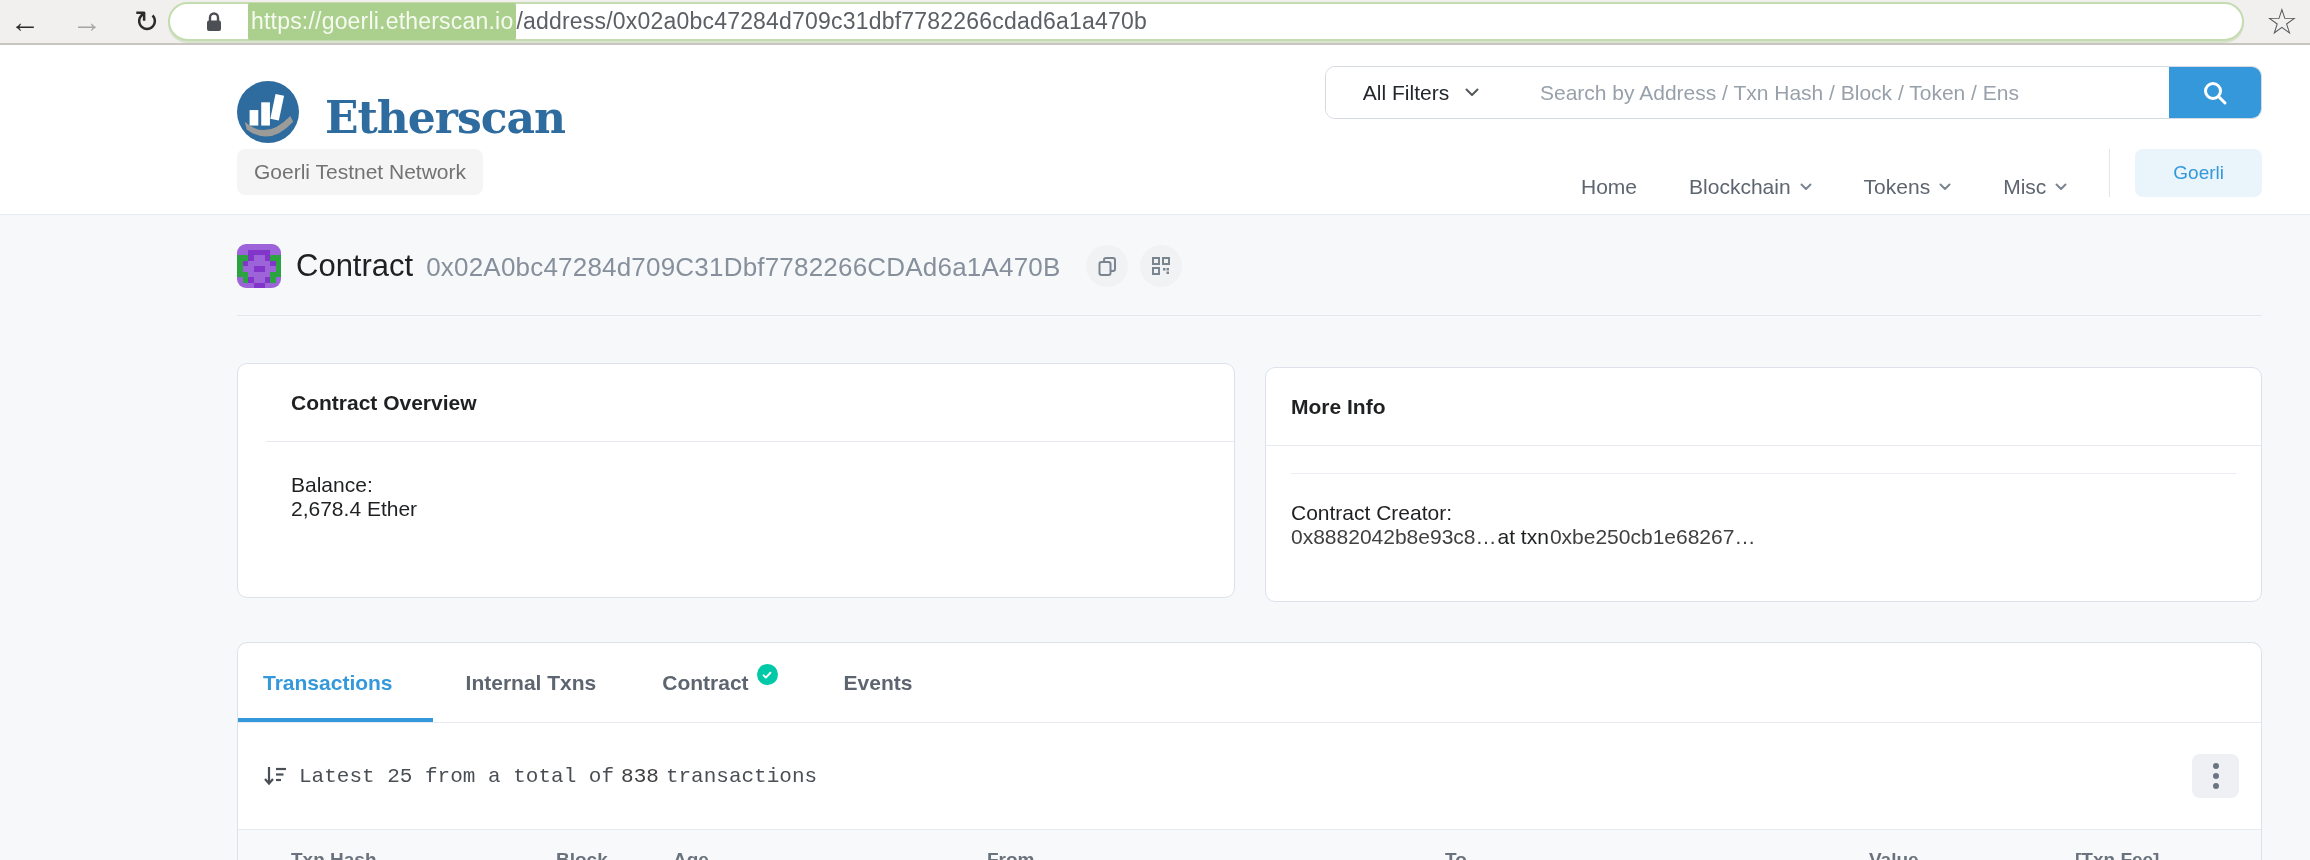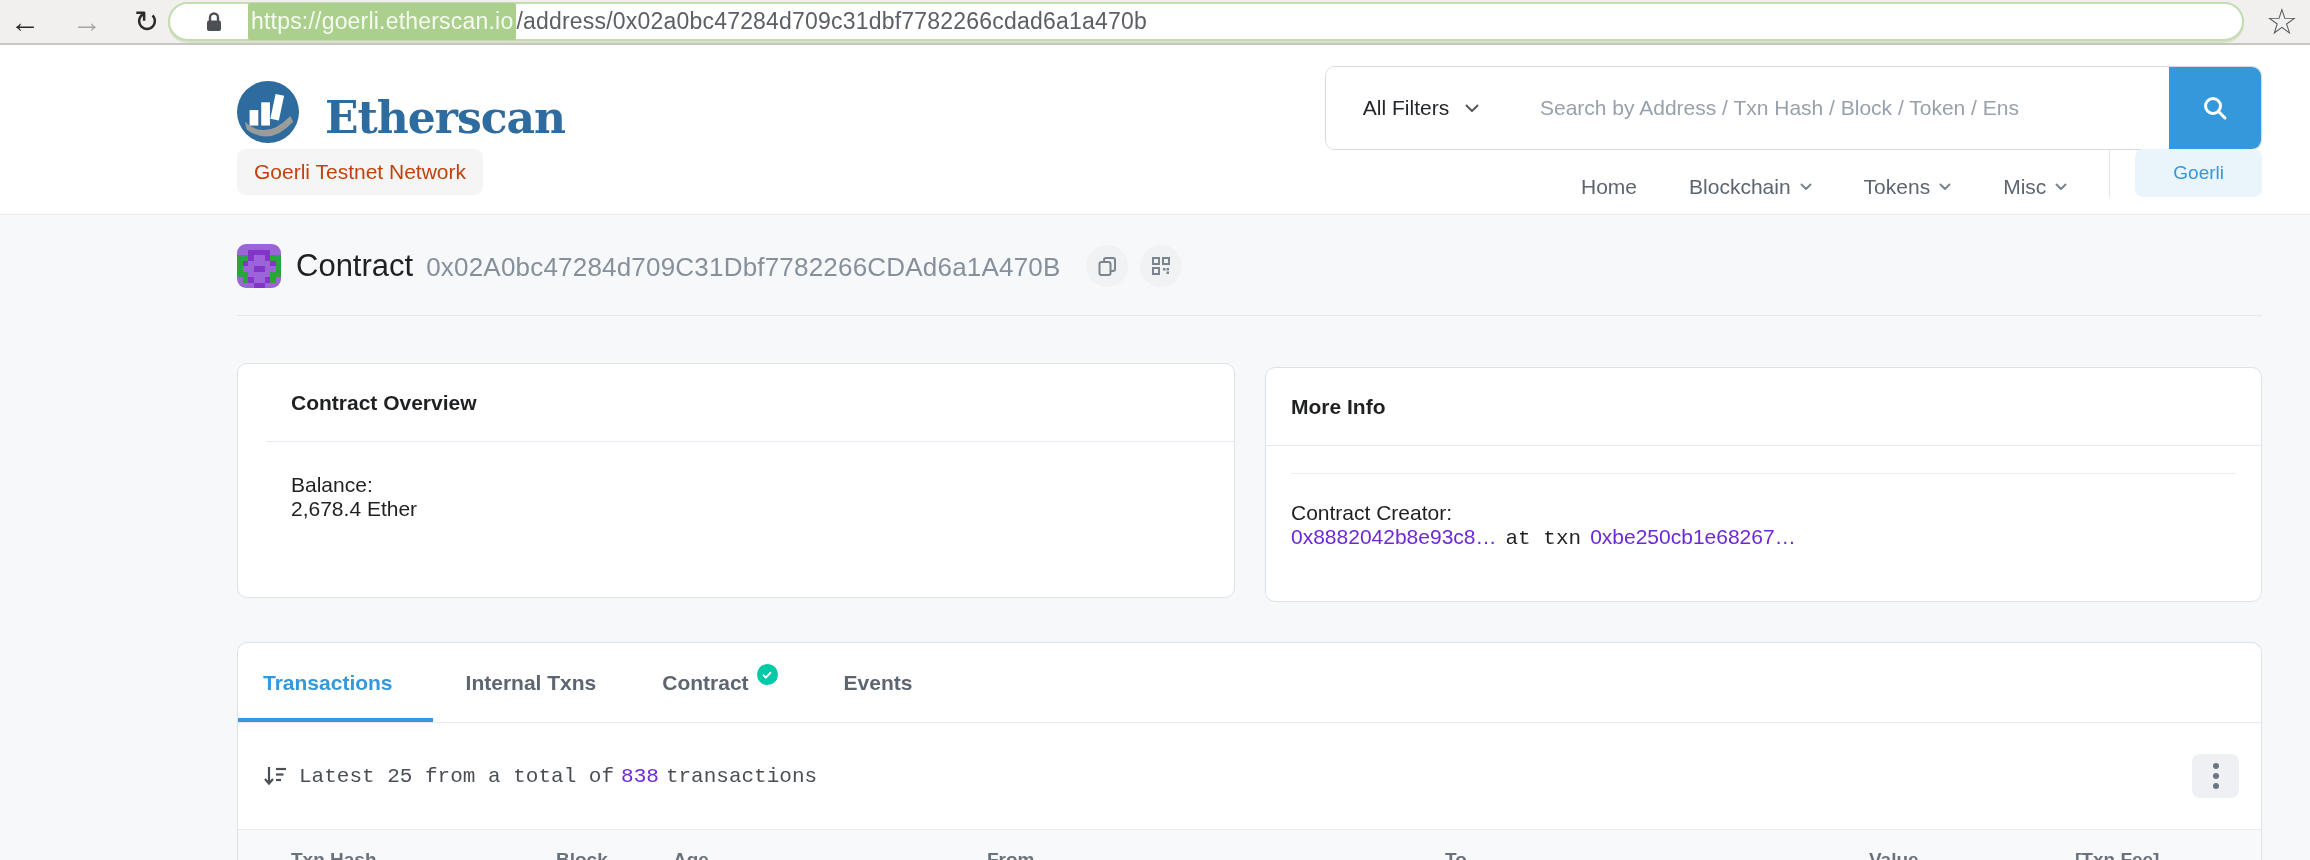--- a/index.html
+++ b/index.html
@@ -16,22 +16,22 @@
               box-shadow:0 2px 0 rgba(168,200,140,.35); }
   .url-text { margin-left:22px; font-size:23px; color:#5c6065; white-space:nowrap; letter-spacing:.2px; }
   .url-hl { background:#abd08d; color:#f6faf1; padding:5px 3px 6px; border-radius:2px; }
   .star { position:absolute; right:12px; top:0px; font-size:36px; color:#55585c; line-height:43px; }
 
   
   .site-header { position:relative; height:170px; background:#fff; border-bottom:1px solid #e7eaf3; }
   .logo { position:absolute; left:237px; top:36px; display:flex; align-items:flex-end; gap:26px; text-decoration:none; }
   .logo-text { font-family:"DejaVu Serif", serif; font-weight:bold; font-size:44px; color:#2e6b9e; letter-spacing:-1px; }
   .net-badge { position:absolute; left:237px; top:104px; background:#f5f5f5; border-radius:8px;
-               padding:11px 17px; font-size:21px; color:#c2410c; }
-  .search { position:absolute; left:1325px; top:21px; width:937px; height:84px; background:#fff;
+               padding:11px 17px; font-size:21px; color:#737373; }
+  .search { position:absolute; left:1325px; top:21px; width:937px; height:53px; background:#fff;
             border:1px solid #d5dae2; border-radius:10px; display:flex; align-items:stretch; overflow:hidden; }
   .filters { width:190px; border-right:1px solid #d5dae2; display:flex; align-items:center;
              justify-content:center; gap:16px; font-size:21px; color:#23272b; cursor:pointer; background:#fff; border:none; }
   .search-input { flex:1; border:none; outline:none; padding:0 24px; font-size:21px; color:#23272b; }
   .search-input::placeholder { color:#98a1ab; }
   .search-btn { width:92px; background:#3598db; border:none; display:flex; align-items:center; justify-content:center; cursor:pointer; }
   .main-nav { position:absolute; right:48px; top:104px; height:48px; display:flex; align-items:center;
               font-size:21px; color:#5d6570; }
   .nav-item { display:flex; align-items:center; gap:9px; margin-left:52px; cursor:pointer; white-space:nowrap;margin-top:28px; }
   .nav-item:first-child { margin-left:0; }
@@ -55,22 +55,22 @@
   .card.overview { left:237px; top:148px; width:998px; height:235px;padding-left:28px; }
   .card.moreinfo { left:1265px; top:152px; width:997px; height:235px; }
   .card-header { height:78px; line-height:78px; padding:0 25px; font-size:21px; font-weight:bold;
                  color:#1e2022; border-bottom:1px solid #e7eaf3; }
   .card-row { display:flex; align-items:baseline; padding:0 25px; font-size:21px; color:#1e2022;flex-direction:column; }
   .card-row .label { width:325px; flex-shrink:0; }
   .overview .card-row { margin-top:31px; }
   .moreinfo .row1 { margin-top:29px; }
   .row-divider { margin:27px 25px 0; border-top:1px solid #eaedf3; }
   .moreinfo .row2 { margin-top:27px; }
-  a.link { color:#6d28d9; text-decoration:none; cursor:pointer; }
-  .at-txn { margin:0 9px;font-family:Liberation Mono, monospace; }
+  a.link { color:#404040; text-decoration:none; cursor:pointer; }
+  .at-txn { margin:0 1px; }
 
   
   .tabs-card { position:absolute; left:237px; top:427px; width:2025px; height:218px; background:#fff;
                border:1px solid #dce1eb; border-bottom:none; border-radius:10px 10px 0 0; }
   .tab-row { height:80px; display:flex; border-bottom:1px solid #e7eaf3; }
   .tab { padding:0 33px; display:flex; align-items:center; font-size:21px; font-weight:600;
          color:#5d6570; cursor:pointer; white-space:nowrap; }
   .tab.active { color:#3498db; box-shadow:inset 0 -4px 0 #3498db; }
   .tab:first-child { padding-left:25px; padding-right:40px; }
   .verified-badge { width:21px; height:21px; border-radius:50%; background:#00c9a7; margin-left:8px;

